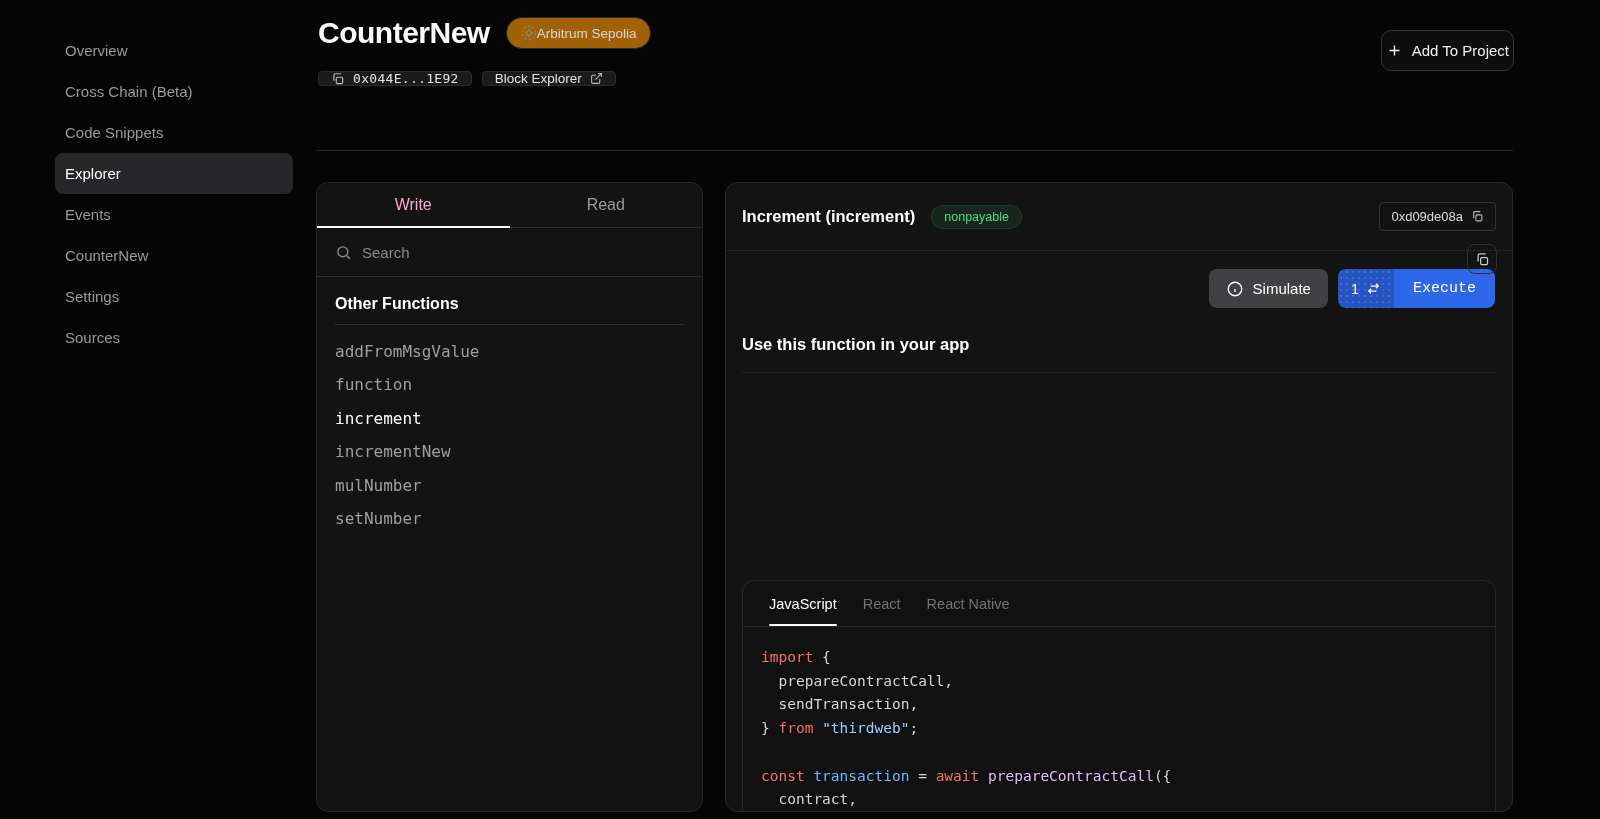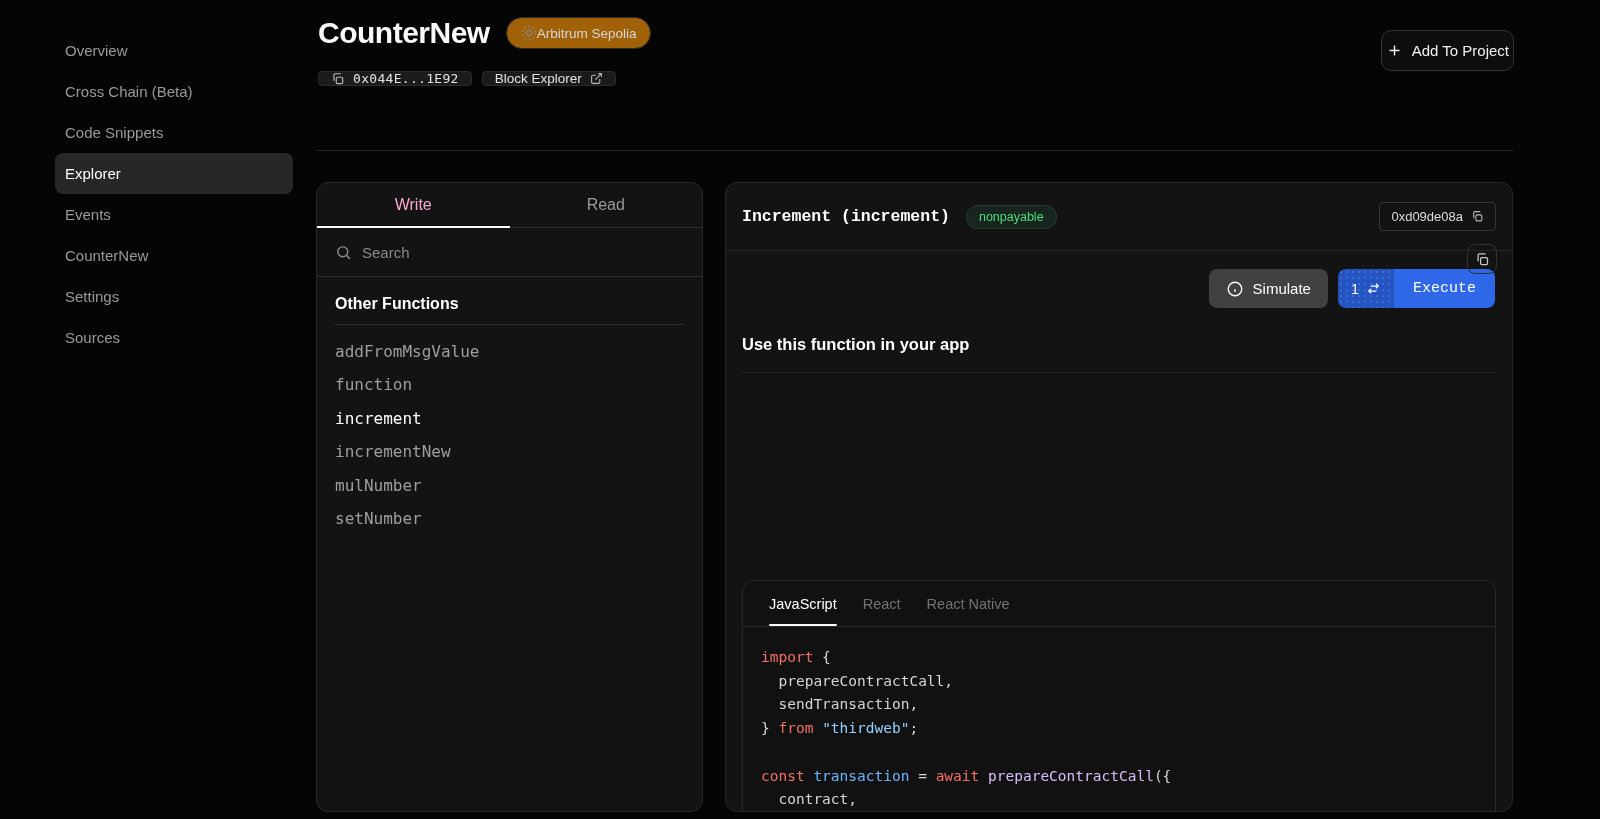--- a/index.html
+++ b/index.html
@@ -57,21 +57,21 @@
   .fn-section { padding:18px; }
   .fn-section-title { font-size:16px; font-weight:700; color:#fff; padding-bottom:11px;
                       border-bottom:1px solid #2e2e31; }
   .fn-list { list-style:none; margin-top:10px; }
   .fn-item { font-family:"DejaVu Sans Mono", monospace; font-size:16px; color:#9e9e9e;
              line-height:33.4px; cursor:pointer; white-space:nowrap; }
   .fn-item.active { color:#fff; }
 
   
   .detail-header { display:flex; align-items:center; height:67px; padding:0 16px; }
-  .detail-title { font-size:16.5px; font-weight:600; color:#fff;font-family:Liberation Mono, monospace; }
+  .detail-title { font-size:16.5px; font-weight:600; color:#fff; }
   .mut-badge { margin-left:16px; font-size:12.5px; font-weight:500; color:#4ade80;
                background:rgba(74,222,128,0.09); border:1px solid rgba(74,222,128,0.12);
                padding:4px 12px; border-radius:999px; }
   .selector-btn { margin-left:auto; display:flex; align-items:center; gap:8px; height:29px;
                   padding:0 11px; border:1px solid #343437; border-radius:4px; background:transparent;
                   color:#dcdcdc; font-size:13px; cursor:pointer; }
   .selector-btn svg { color:#b9b9b9; }
   .detail-divider { height:1px; background:#232325; margin:0 0; }
   .action-row { display:flex; justify-content:flex-end; align-items:center; gap:10px;
                 padding:18px 17px 18px 0; }

